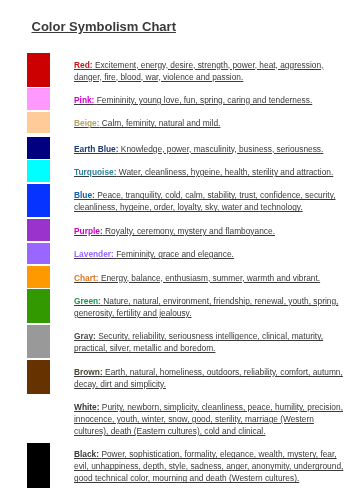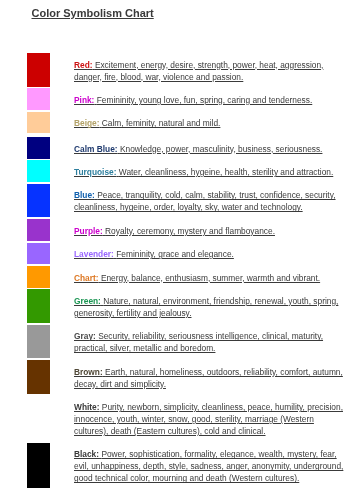--- a/index.html
+++ b/index.html
@@ -1,20 +1,20 @@
 <!DOCTYPE html>
 <html><head>
 <meta charset="utf-8">
 <title>Color Symbolism Chart</title>
 <style>
   html, body { margin:0; padding:0; }
   body { width:354px; height:500px; background:#ffffff;
           font-family:"Liberation Sans", sans-serif; }
   .page { position:relative; width:354px; height:500px; overflow:hidden; background:#ffffff; }
-  .title { position:absolute; left:31.5px; top:7px; font-size:11px; font-weight:bold;
+  .title { position:absolute; left:31.5px; top:19px; font-size:13px; font-weight:bold;
             color:#3a3a3a; text-decoration:underline; letter-spacing:0;
             -webkit-font-smoothing:antialiased; transform:translateZ(0); }
   .rows { position:absolute; left:27px; top:53px; width:320px; }
   .row { display:flex; align-items:flex-start; margin-bottom:1.9px; }
   .sw { width:23px; flex:0 0 23px; align-self:stretch; }
   .txt { margin-left:24px; width:271px; font-size:8.35px; line-height:12px;
           color:#3a3a3a; padding-top:5.5px; padding-bottom:4px;
           -webkit-font-smoothing:antialiased; transform:translateZ(0);text-decoration:underline; }
   .lbl { font-weight:bold; }
 </style>
@@ -34,21 +34,21 @@
     </div>
     <div class="row">
       <div class="sw" style="background-color: rgb(255, 204, 153);"></div>
       <div class="txt"><span class="lbl" style="color: rgb(179, 162, 104); text-align: right;">Beige:</span> <span class="desc">Calm, feminity, natural and mild.</span></div>
     </div>
     <div class="row">
       <div class="sw" style="background-color: rgb(255, 255, 0);"></div>
     </div>
     <div class="row">
       <div class="sw" style="background-color: rgb(0, 0, 128);"></div>
-      <div class="txt"><span class="lbl" style="color: rgb(31, 58, 110);">Calm Blue:</span> <span class="desc">Knowledge, power, masculinity, business, seriousness.</span></div>
+      <div class="txt"><span class="lbl" style="color: rgb(31, 58, 110);">Earth Blue:</span> <span class="desc">Knowledge, power, masculinity, business, seriousness.</span></div>
     </div>
     <div class="row">
       <div class="sw" style="background-color: rgb(0, 255, 255);"></div>
       <div class="txt"><span class="lbl" style="color: rgb(46, 127, 158);">Turquoise:</span> <span class="desc">Water, cleanliness, hygeine, health, sterility and attraction.</span></div>
     </div>
     <div class="row">
       <div class="sw" style="background-color: rgb(6, 51, 255);"></div>
       <div class="txt"><span class="lbl" style="color: rgb(15, 95, 173);">Blue:</span> <span class="desc">Peace, tranquility, cold, calm, stability, trust, confidence, security, cleanliness, hygeine, order, loyalty, sky, water and technology.</span></div>
     </div>
     <div class="row">

